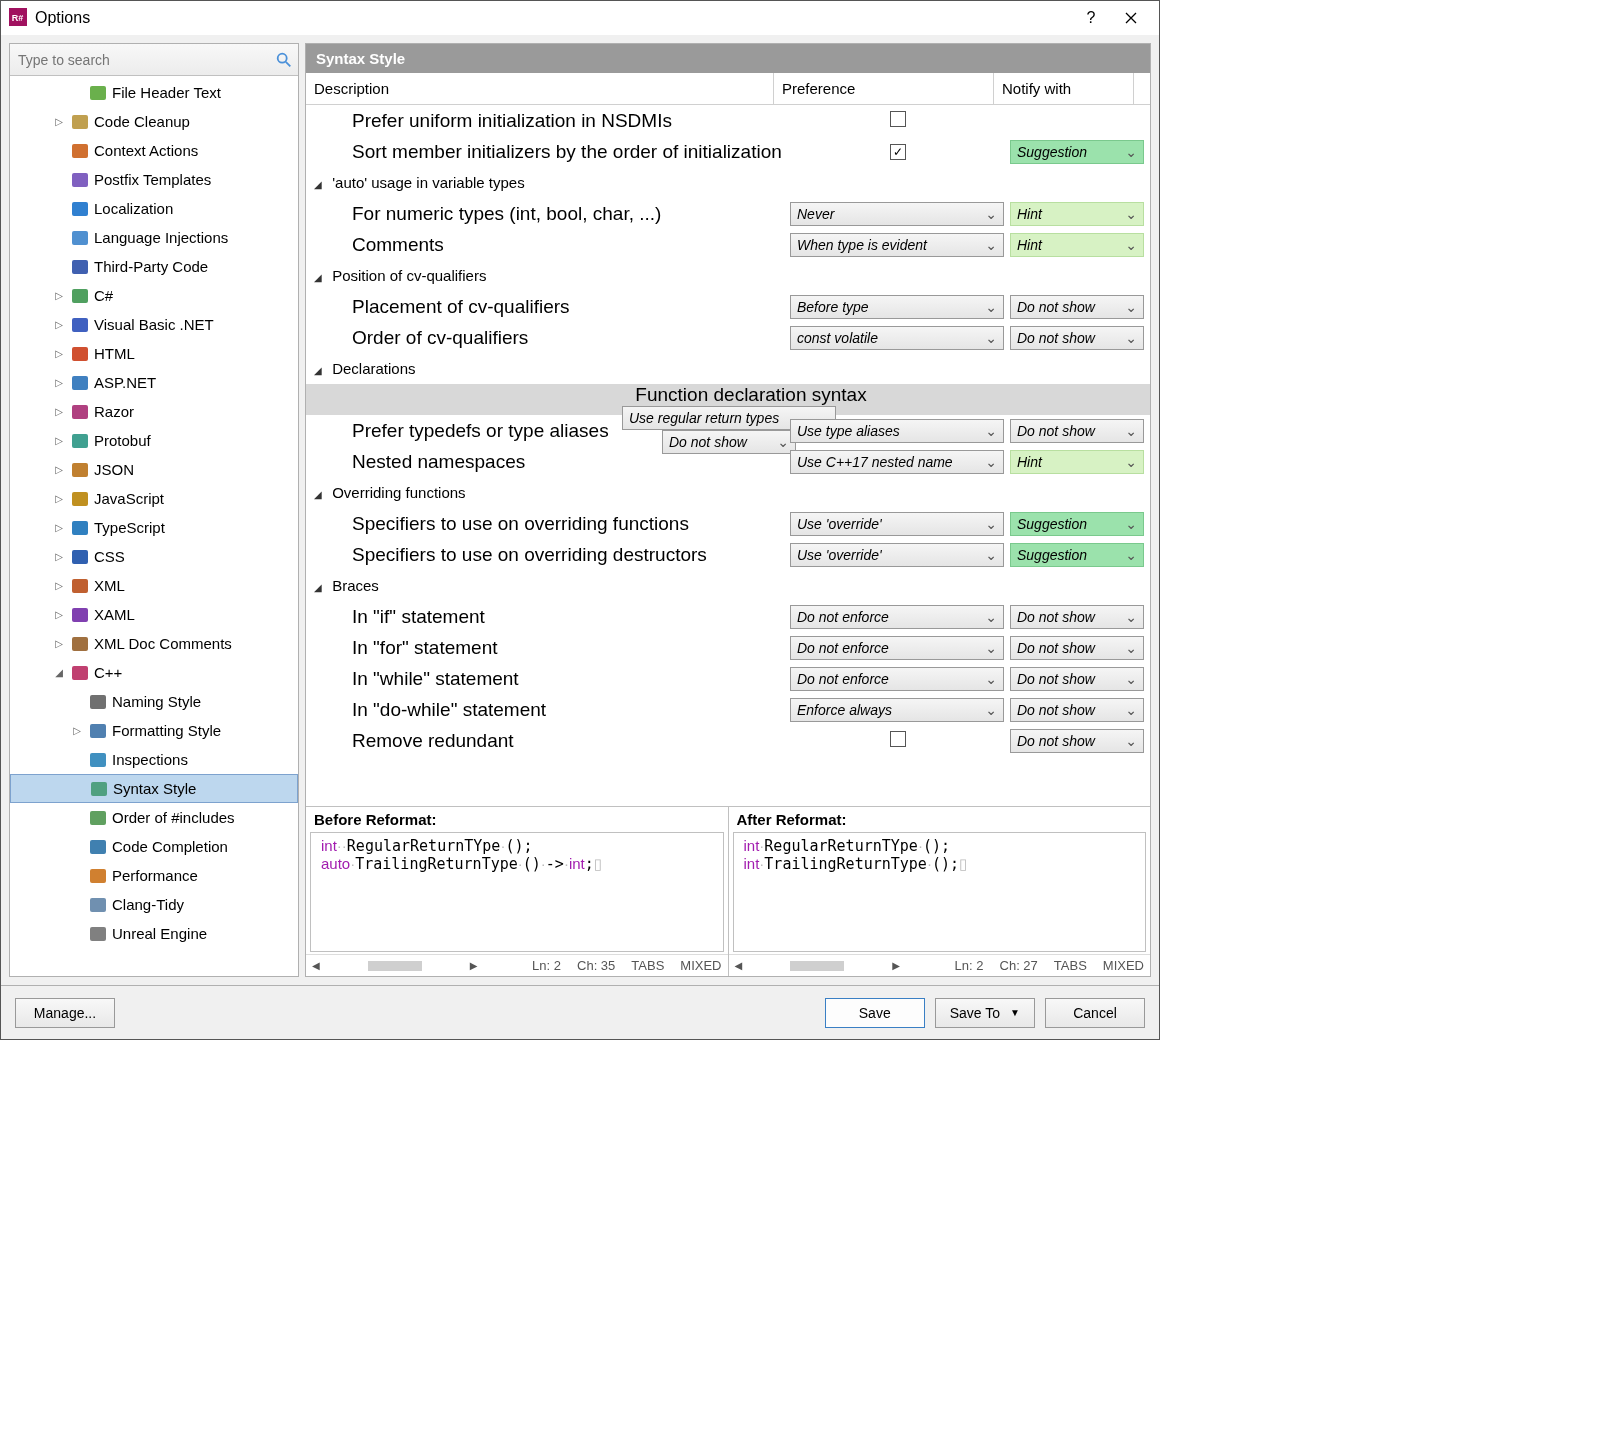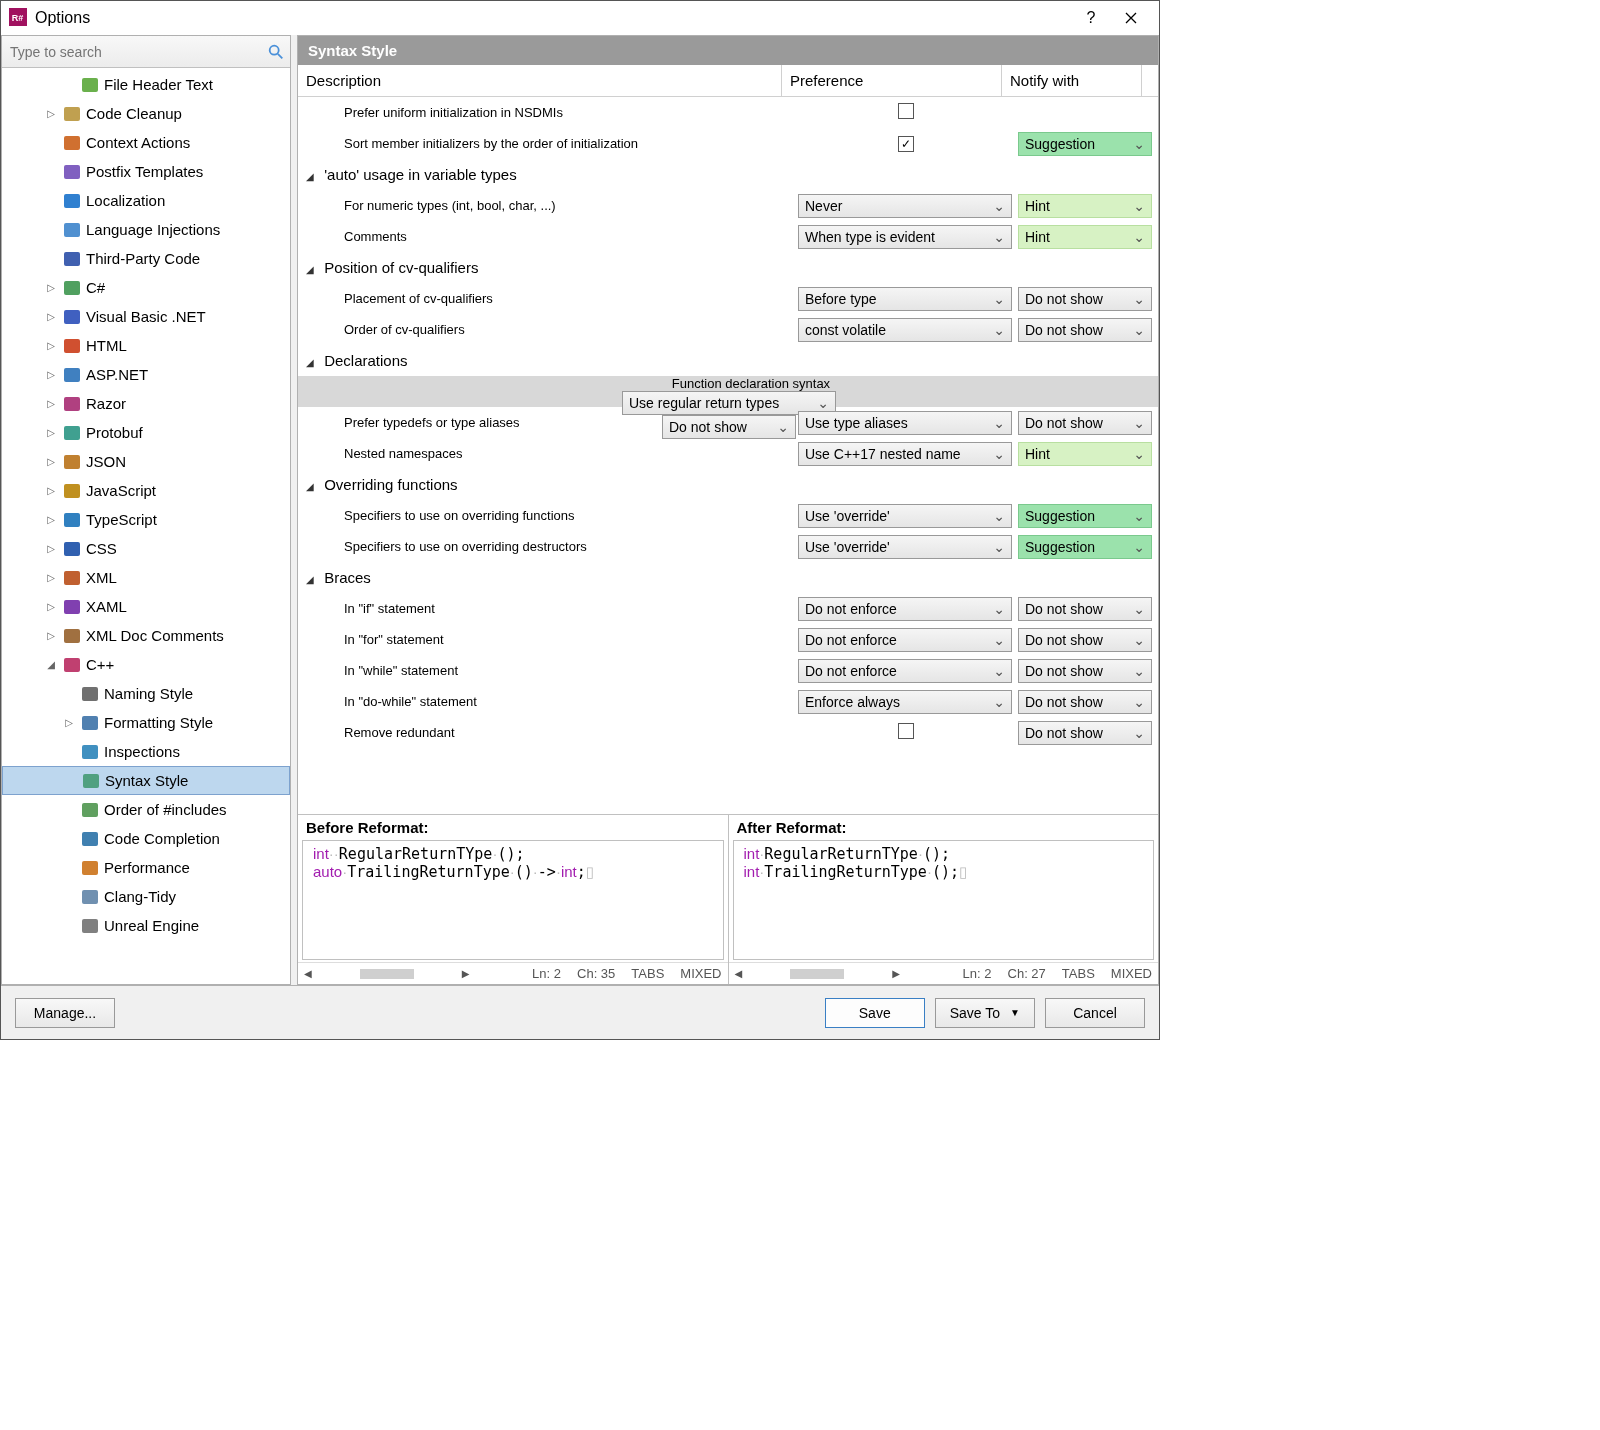--- a/index.html
+++ b/index.html
@@ -7,21 +7,21 @@
 
 .window { width: 1160px; height: 1040px; border: 1px solid #555; display: flex; flex-direction: column; background: #F0F0F0; }
 
 
 .titlebar { height: 34px; background: #FFF; display: flex; align-items: center; padding: 0 8px; }
 .titlebar .icon { width: 20px; height: 20px; margin-right: 6px; }
 .titlebar .title { flex: 1; font-size: 16px; }
 .titlebar .btn { width: 40px; height: 34px; display: flex; align-items: center; justify-content: center; font-size: 16px; cursor: pointer; }
 
 
-.content { flex: 1; display: flex; gap: 6px; min-height: 0; }
+.content { flex: 1; display: flex; padding: 8px; gap: 6px; min-height: 0; }
 
 
 .left { width: 290px; display: flex; flex-direction: column; border: 1px solid #B0B0B0; background: #FFF; }
 .search-row { display: flex; align-items: center; border-bottom: 1px solid #C0C0C0; background: linear-gradient(#F8F8F8,#ECECEC); height: 32px; }
 .search-row input { flex: 1; border: none; background: transparent; padding: 0 8px; font-size: 14px; outline: none; color: #333; }
 .search-row .ico { width: 28px; display: flex; align-items: center; justify-content: center; }
 .tree-wrap { flex: 1; overflow-y: auto; overflow-x: hidden; position: relative; }
 .tree { padding: 2px 0; }
 .tree-item { display: flex; align-items: center; height: 29px; padding-left: 8px; cursor: pointer; white-space: nowrap; }
 .tree-item.selected { background: #BDD7EE; border: 1px solid #7DA2CE; }
@@ -36,32 +36,32 @@
 .panel-header { background: #9A9A9A; color: #FFF; padding: 6px 10px; font-weight: 600; font-size: 15px; }
 .grid-head { display: flex; border-bottom: 1px solid #D0D0D0; height: 32px; align-items: center; background: #FFF; }
 .grid-head .col { border-right: 1px solid #D0D0D0; height: 100%; display: flex; align-items: center; padding: 0 8px; font-size: 15px; }
 .col-desc { flex: 1; }
 .col-pref { width: 220px; }
 .col-notify { width: 140px; }
 .col-scroll { width: 16px; border-right: none !important; }
 
 .grid-body { flex: 1; overflow-y: auto; overflow-x: hidden; min-height: 0; }
 .row { display: flex; align-items: center; height: 31px; padding-left: 8px; }
-.row .desc { flex: 1; font-size: 13px; padding-left: 38px; }
+.row .desc { flex: 1; font-size: 19px; padding-left: 38px; }
 .row .desc.grp { padding-left: 0; font-size: 15px; }
 .row .pref { width: 220px; padding-right: 6px; }
 .row .notify { width: 140px; padding-right: 6px; }
 .row.selected { background: #D8D8D8; flex-direction: column; }
 .grp-expander { font-size: 10px; color: #333; display: inline-block; width: 14px; }
 .checkbox { width: 16px; height: 16px; border: 1px solid #555; background: #FFF; display: inline-flex; align-items: center; justify-content: center; margin-left: 100px; font-size: 12px; }
 .dropdown { width: 100%; height: 24px; background: linear-gradient(#F5F5F5,#E5E5E5); border: 1px solid #999; display: flex; align-items: center; padding: 0 6px; font-size: 14px; position: relative; cursor: pointer; }
 .dropdown::after { content: "⌄"; position: absolute; right: 6px; font-size: 14px; color: #555; }
 .dropdown.green { background: #9BE2AC; border-color: #7AC98D; }
 .dropdown.lightgreen { background: #D7F2C4; border-color: #B8DFA0; }
-.dropdown .txt { white-space: nowrap; overflow: hidden; text-overflow: ellipsis; width: calc(100% - 14px); }
+.dropdown .txt { white-space: nowrap; overflow: hidden; text-overflow: ellipsis; width: calc(100% - 14px); font-style: italic; }
 
 
 .preview { display: flex; height: 170px; border-top: 1px solid #C0C0C0; }
 .preview-pane { flex: 1; display: flex; flex-direction: column; border-right: 1px solid #C0C0C0; }
 .preview-pane:last-child { border-right: none; }
 .preview-title { font-weight: 600; padding: 4px 8px; font-size: 15px; }
 .code { flex: 1; background: #FFF; border: 1px solid #C0C0C0; margin: 0 4px 2px 4px; padding: 4px 10px; font-family: Consolas, monospace; font-size: 15px; overflow: auto; white-space: pre; }
 .code .kw { color: #a21caf; }
 .code .dot { color: #BBB; }
 .statusbar { display: flex; align-items: center; height: 22px; font-size: 13px; color: #555; padding: 0 6px; gap: 18px; border-top: 1px solid #DDD; }

